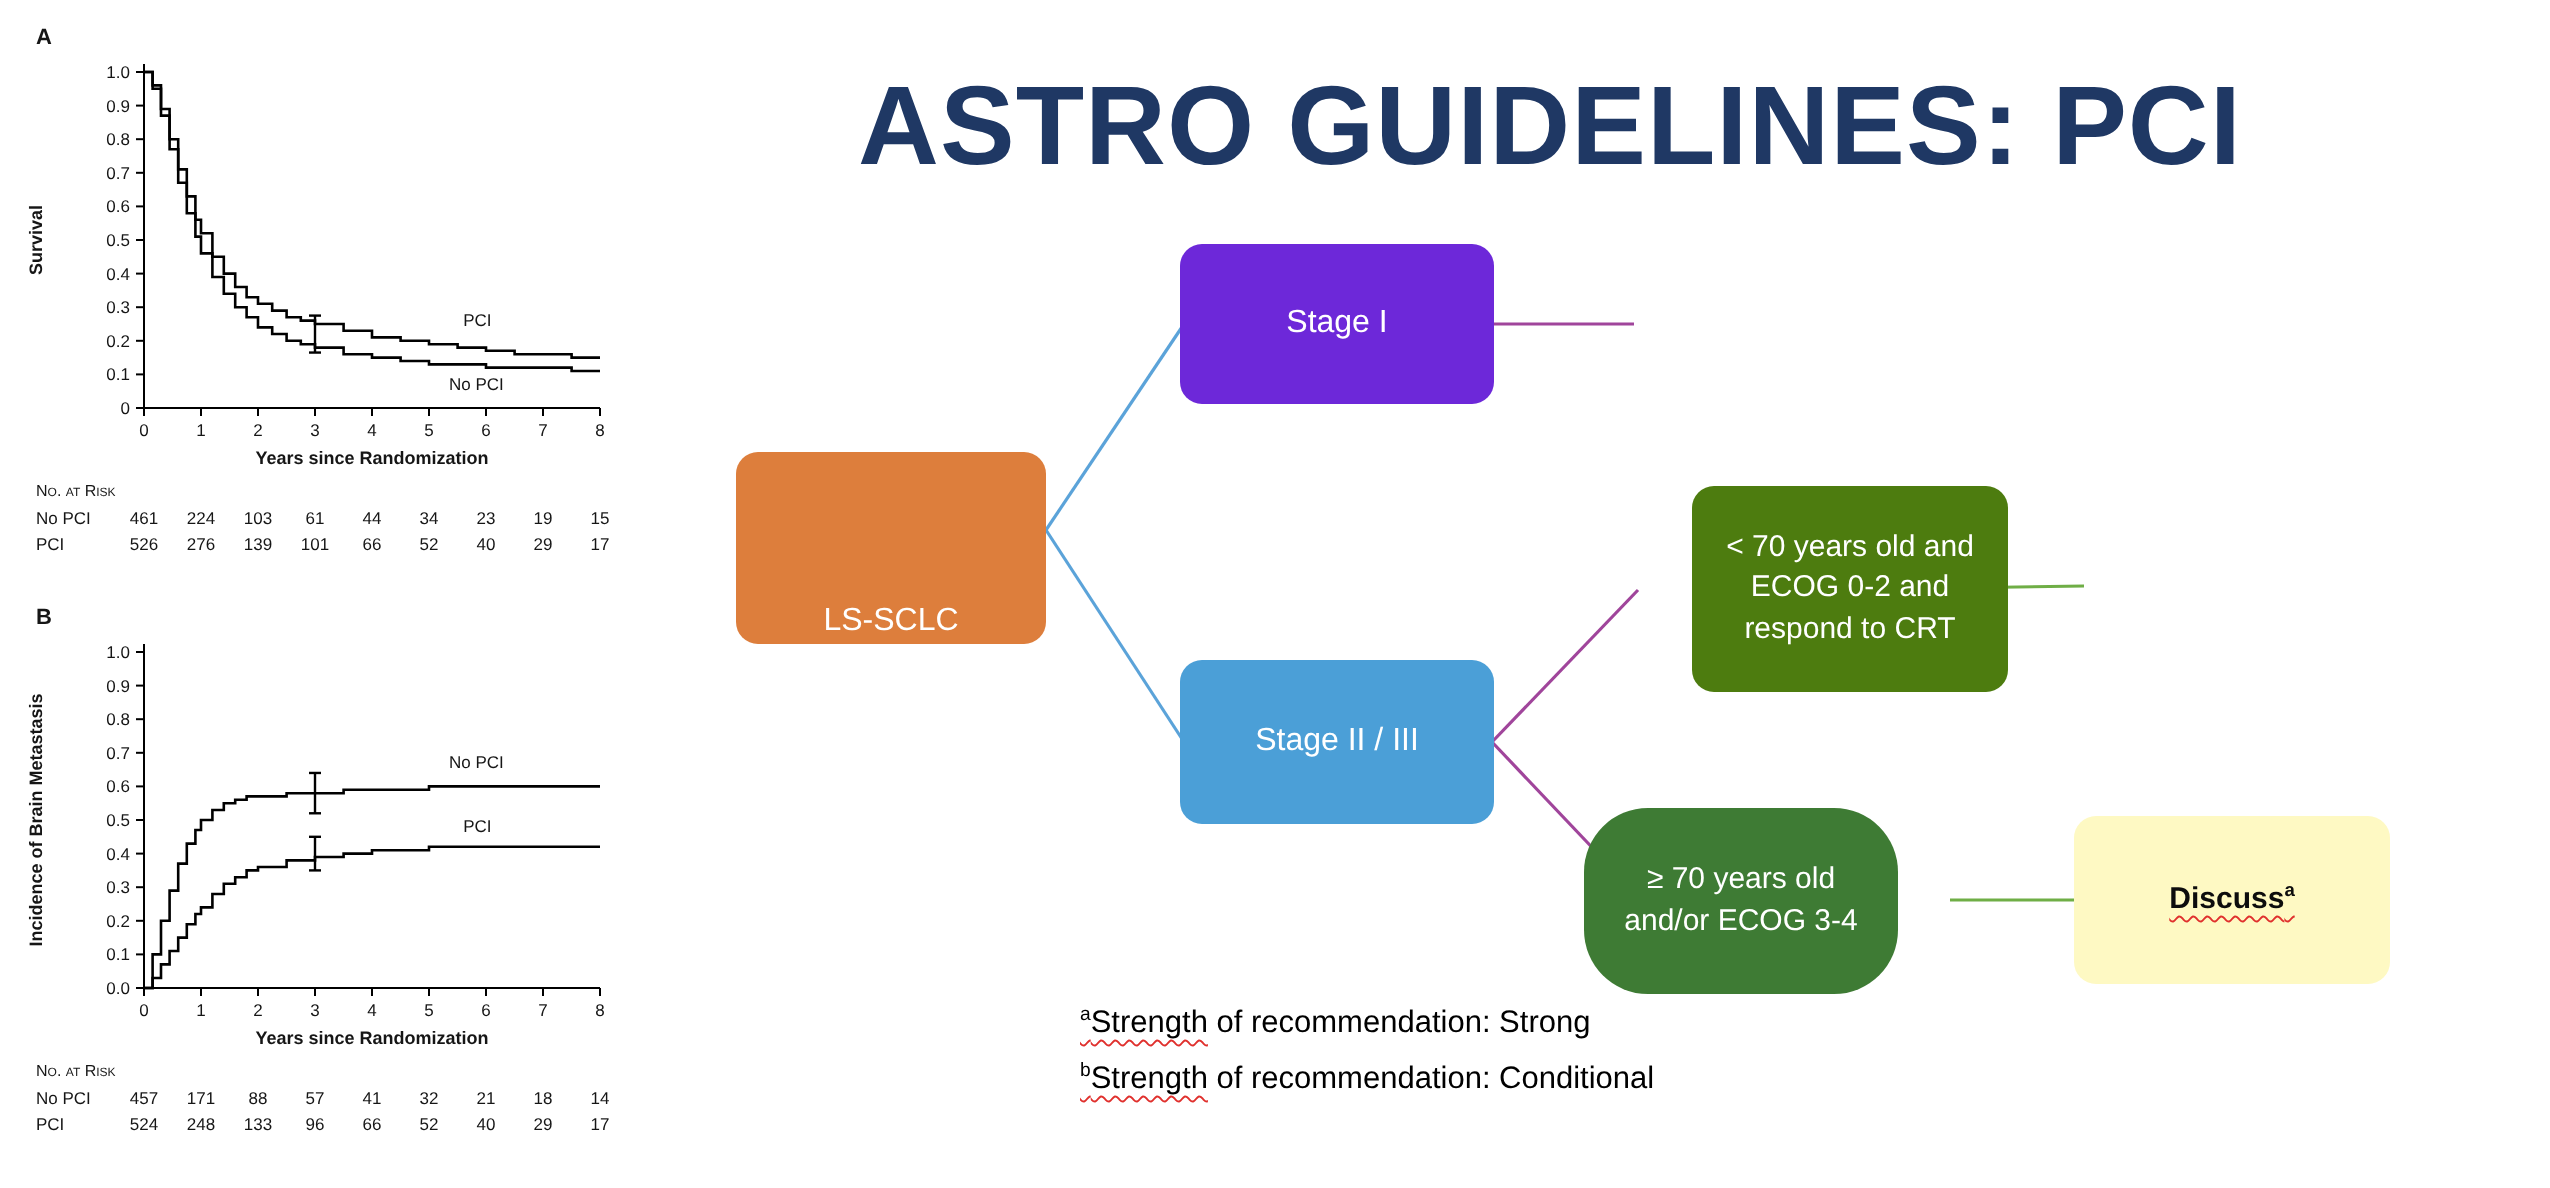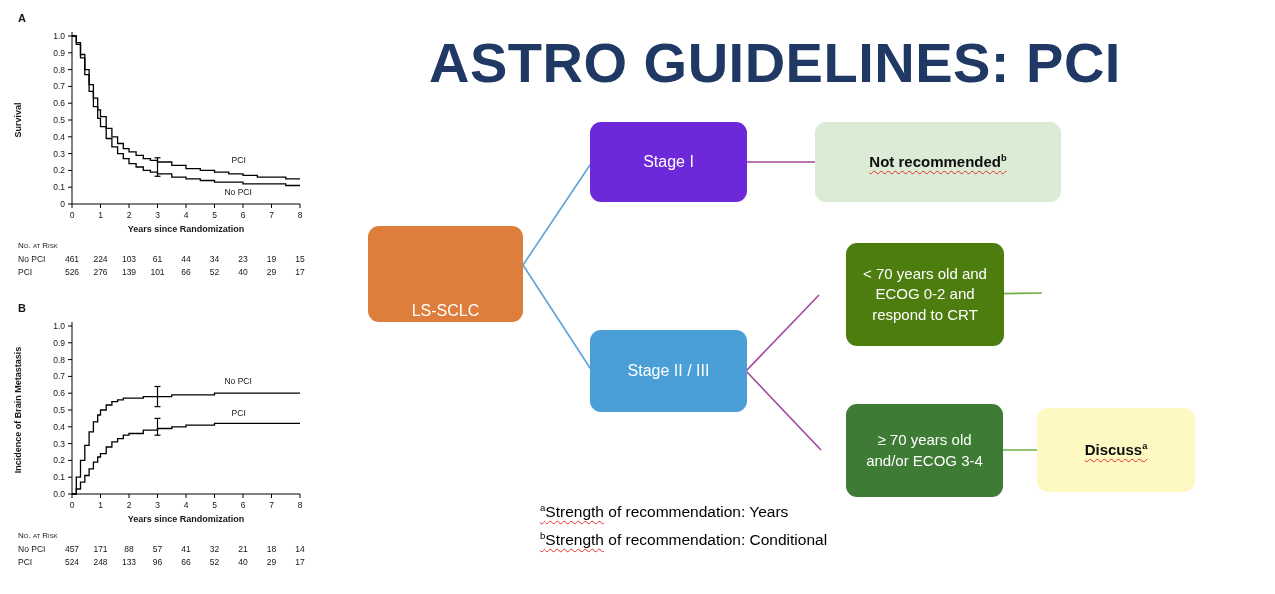--- a/index.html
+++ b/index.html
@@ -215,44 +215,41 @@
   </div>
 
   <div class="fbox lighttext" style="left: 590px; top: 122px; width: 157px; height: 80px; background-color: #6d28d9;">
     <span>Stage I</span>
   </div>
 
   <div class="fbox lighttext" style="left: 590px; top: 330px; width: 157px; height: 82px; background-color: rgb(75, 159, 215);">
     <span>Stage II / III</span>
   </div>
 
-  <div class="fbox darktext small" style="left: 815px; top: 122px; width: 246px; height: 80px; background-color: rgb(220, 235, 213);">
-    <span class="bold wavy"><span>Not recommended</span><sup>b</sup></span>
-  </div>
 
   <div class="fbox lighttext small" style="left: 817px; top: 243px; width: 158px; height: 103px; background-color: #4d7c0f; margin-left: 29px;">
     <div>
       <div>&lt; 70 years old and</div>
       <div>ECOG 0-2 and</div>
       <div>respond to CRT</div>
     </div>
   </div>
 
 
-  <div class="fbox lighttext small" style="left: 846px; top: 404px; width: 157px; height: 93px; background-color: rgb(62, 123, 52);">
+  <div class="fbox lighttext small" style="left: 792px; top: 404px; width: 157px; height: 93px; background-color: rgb(62, 123, 52); border-radius: 32px;">
     <div>
       <div>≥ 70 years old</div>
       <div>and/or ECOG 3-4</div>
     </div>
   </div>
 
   <div class="fbox darktext small" style="left: 1037px; top: 408px; width: 158px; height: 84px; background-color: #fef9c3; text-align: right;">
     <span class="bold wavy"><span>Discuss</span><sup>a</sup></span>
   </div>
 
   <div class="footnote" style="left:540px; top:503px;">
-    <span class="wavy"><sup>a</sup><span>Strength</span></span><span> of recommendation: Years</span>
+    <span class="wavy"><sup>a</sup><span>Strength</span></span><span> of recommendation: Strong</span>
   </div>
   <div class="footnote" style="left:540px; top:531px;">
     <span class="wavy"><sup>b</sup><span>Strength</span></span><span> of recommendation: Conditional</span>
   </div>
 
 </div>
 
 </body></html>

